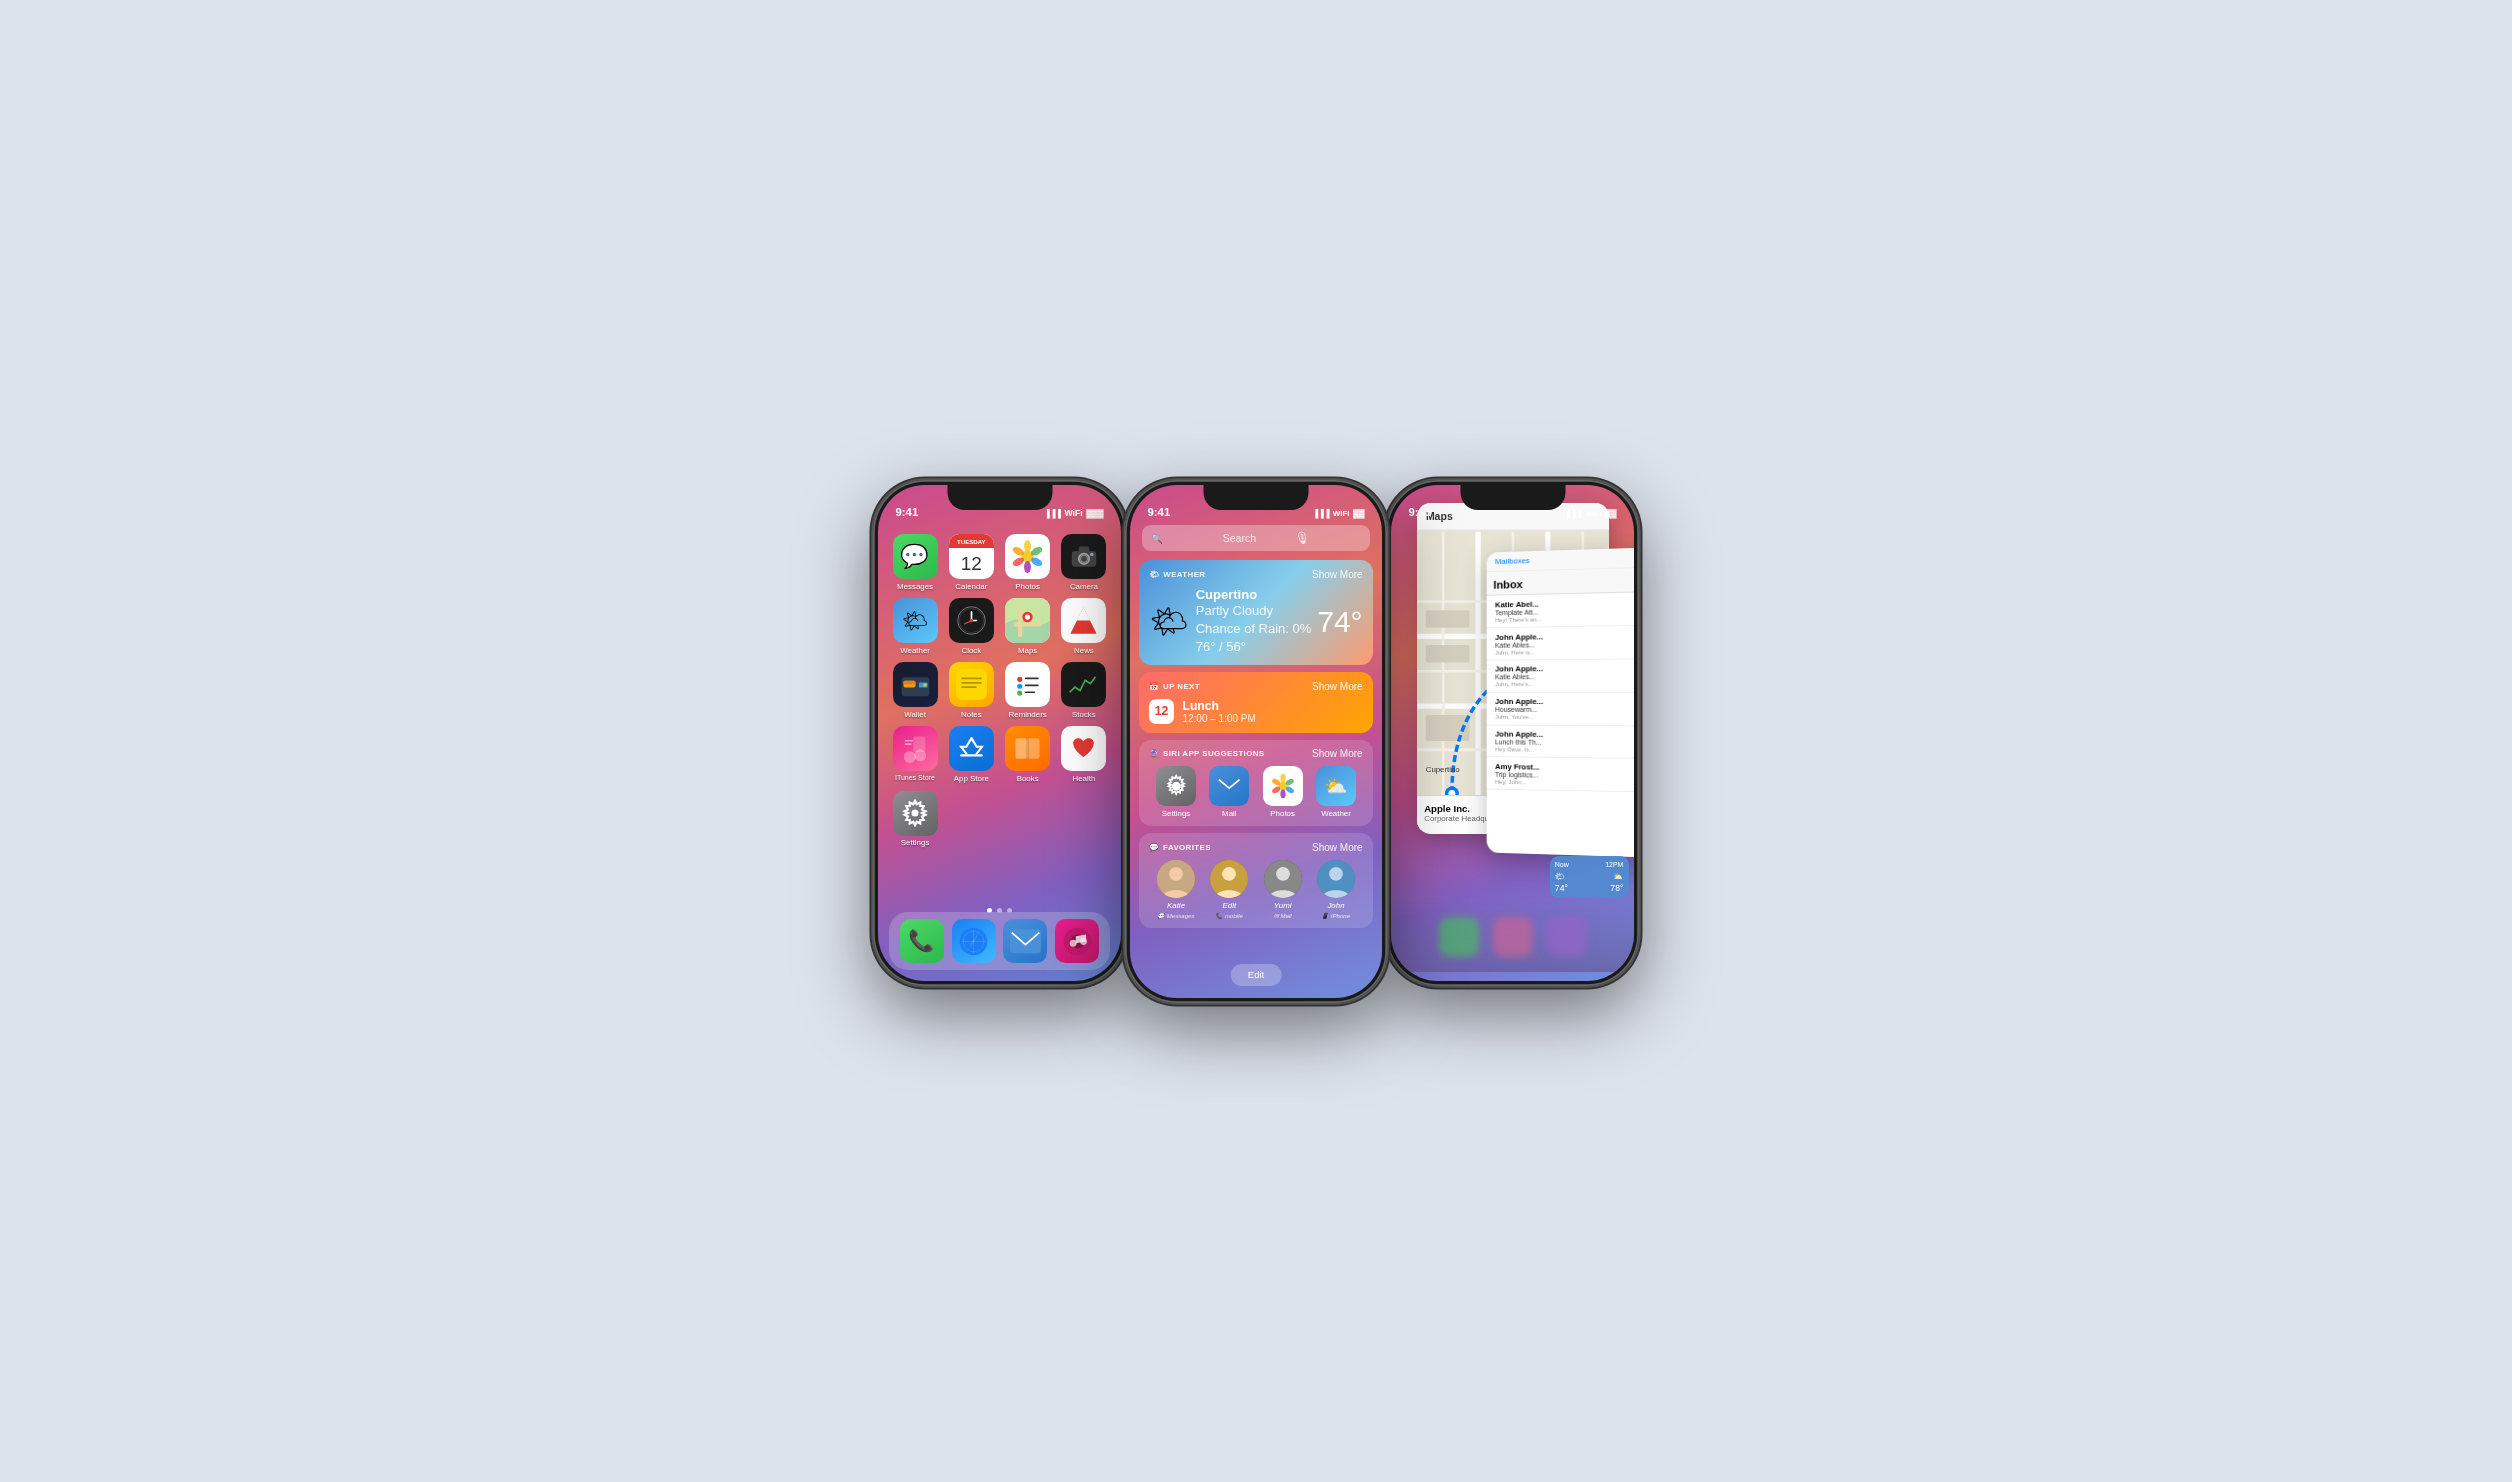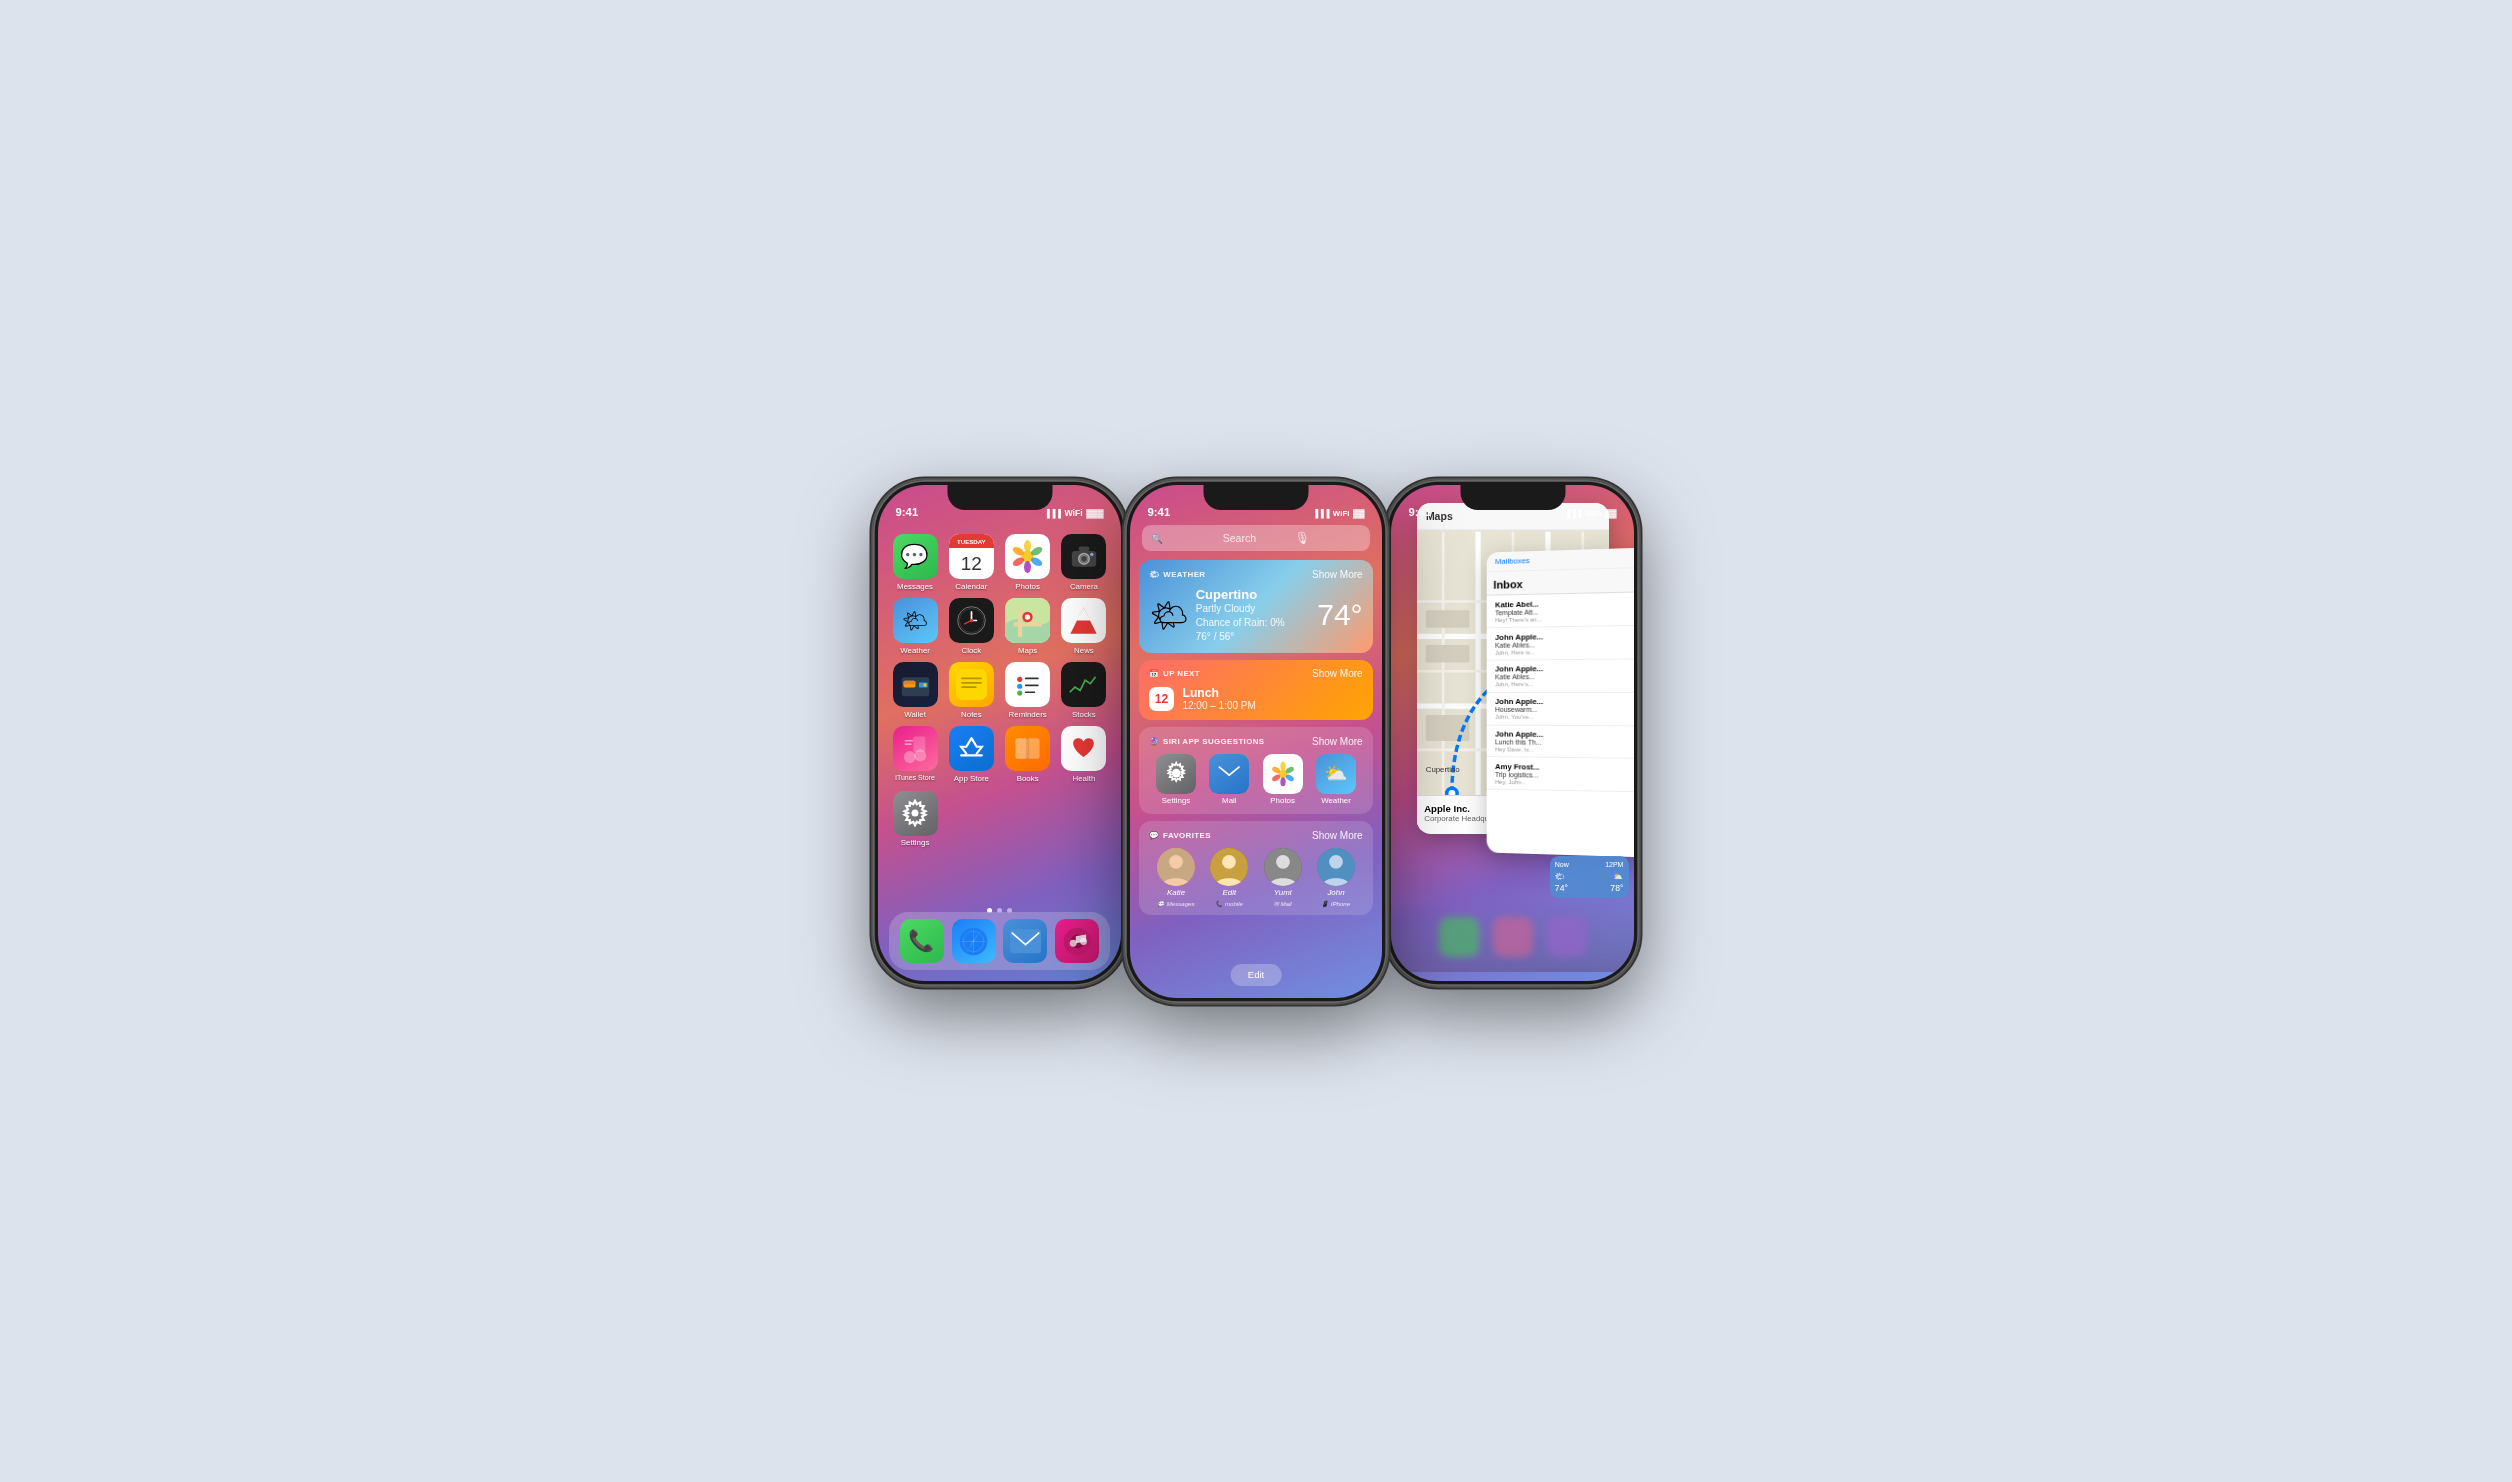--- a/index.html
+++ b/index.html
@@ -250,21 +250,21 @@
       align-items: center;
       gap: 7px;
     }
     .weather-icon-big { font-size: 31px; }
     .weather-info h3 {
       font-size: 13px;
       font-weight: 600;
       color: white;
     }
     .weather-info p {
-      font-size: 10px;
+      font-size: 13px;
       color: rgba(255,255,255,0.9);
       line-height: 1.4;
     }
     .weather-temp {
       font-size: 30px;
       font-weight: 200;
       color: white;
     }
 
     

